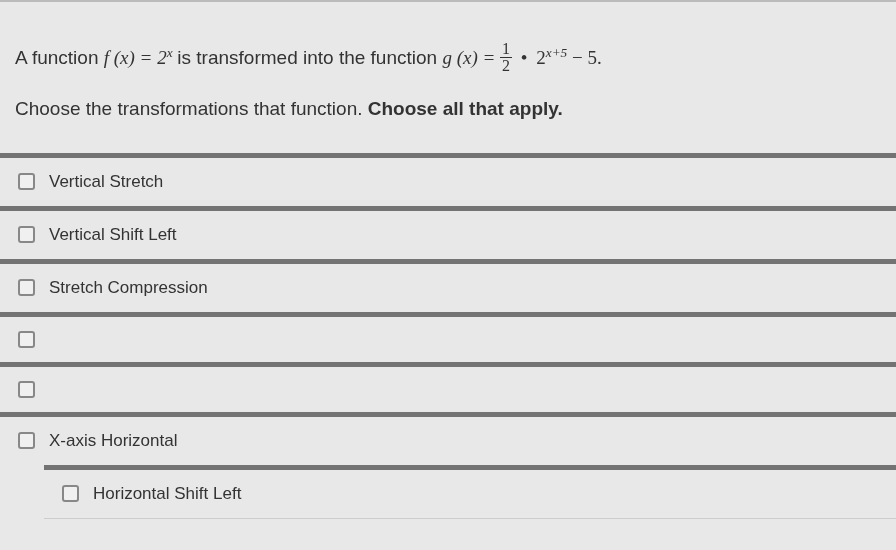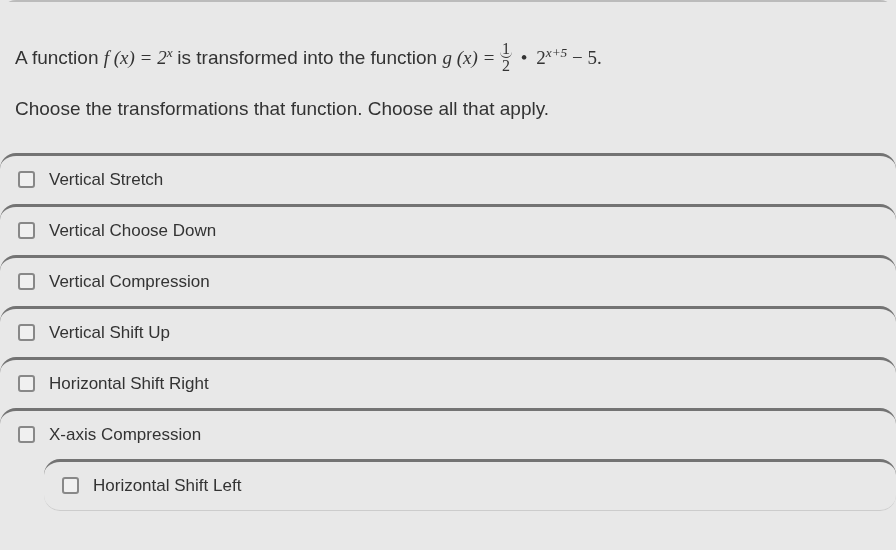--- a/index.html
+++ b/index.html
@@ -1,19 +1,18 @@
 <!DOCTYPE html>
 <html><head>
   <meta charset="utf-8">
   <style>
     * {
       margin: 0;
       padding: 0;
       box-sizing: border-box;
-      border-radius: 16px;
     }
     body {
       width: 896px;
       height: 550px;
       background: #e8e8e8;
       font-family: 'Segoe UI', Tahoma, Geneva, Verdana, sans-serif;
       color: #333;
       padding: 0;
     }
     .container {
@@ -30,21 +29,21 @@
       line-height: 1.6;
       color: #333;
     }
     .question-line1 {
       margin-bottom: 18px;
     }
     .question-line2 {
       margin-bottom: 28px;
     }
     .bold {
-      font-weight: 400;
+      font-weight: 700;
       text-align: right;
     }
     .math {
       font-family: 'Times New Roman', serif;
       font-style: italic;
     }
     .math-up {
       font-style: normal;
     }
     .frac {
@@ -69,21 +68,21 @@
     .sup {
       font-size: 0.7em;
       vertical-align: super;
     }
     .options {
       margin-top: 10px;
     }
     .option-row {
       display: flex;
       align-items: center;
-      border-top: 3px solid #737373;
+      border-top: 5px solid #737373;
       padding: 14px 18px;
       font-size: 17px;
       color: #333;
     }
     .option-row:last-child {
       border-bottom: 1px solid #ccc;
       margin-left: 44px;
     }
     .checkbox {
       width: 17px;
@@ -133,36 +132,34 @@
     </div>
   </div>
 
   <div class="options">
     <div class="option-row">
       <div class="checkbox"></div>
       <span class="option-label">Vertical Stretch</span>
     </div>
     <div class="option-row">
       <div class="checkbox"></div>
-      <span class="option-label">Vertical Choose Down</span>
+      <span class="option-label">Vertical Shift Left</span>
     </div>
     <div class="option-row">
       <div class="checkbox"></div>
-      <span class="option-label">Vertical Compression</span>
+      <span class="option-label">Stretch Compression</span>
     </div>
     <div class="option-row">
       <div class="checkbox"></div>
-      <span class="option-label">Vertical Shift Up</span>
     </div>
     <div class="option-row">
       <div class="checkbox"></div>
-      <span class="option-label">Horizontal Shift Right</span>
     </div>
     <div class="option-row">
       <div class="checkbox"></div>
-      <span class="option-label">X-axis Compression</span>
+      <span class="option-label">X-axis Horizontal</span>
     </div>
     <div class="option-row">
       <div class="checkbox"></div>
       <span class="option-label">Horizontal Shift Left</span>
     </div>
   </div>
 </div>
 
 </body></html>

